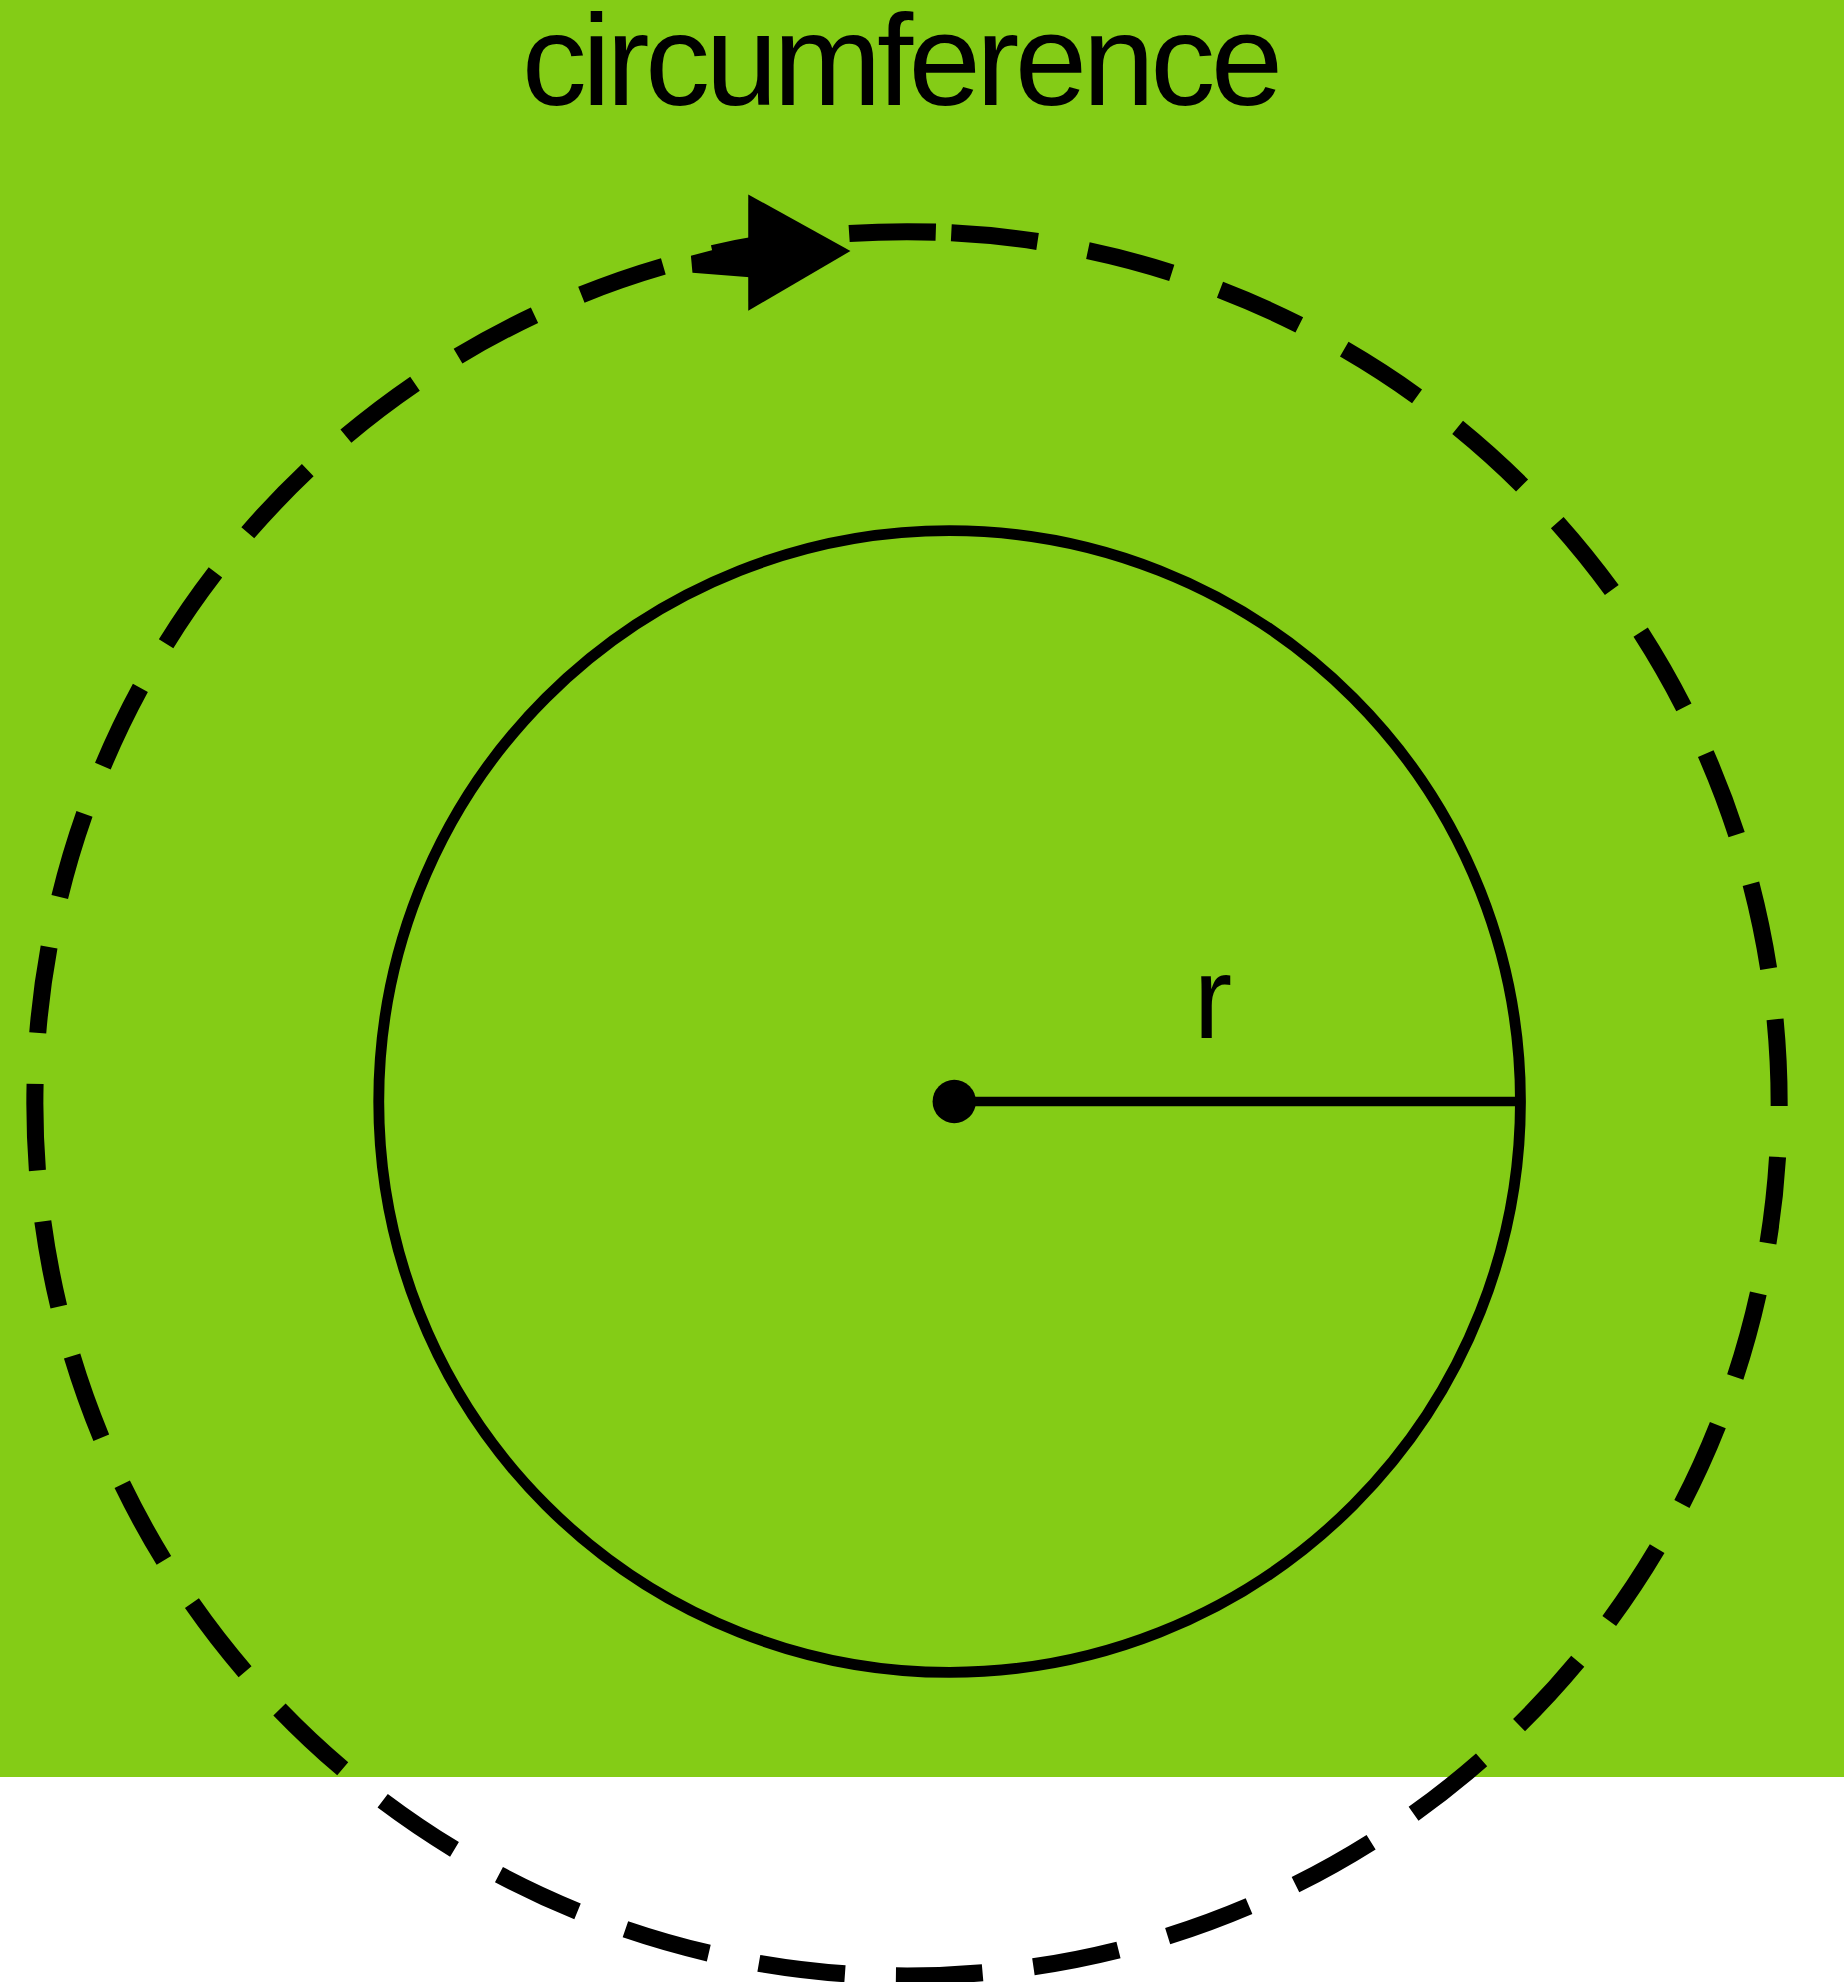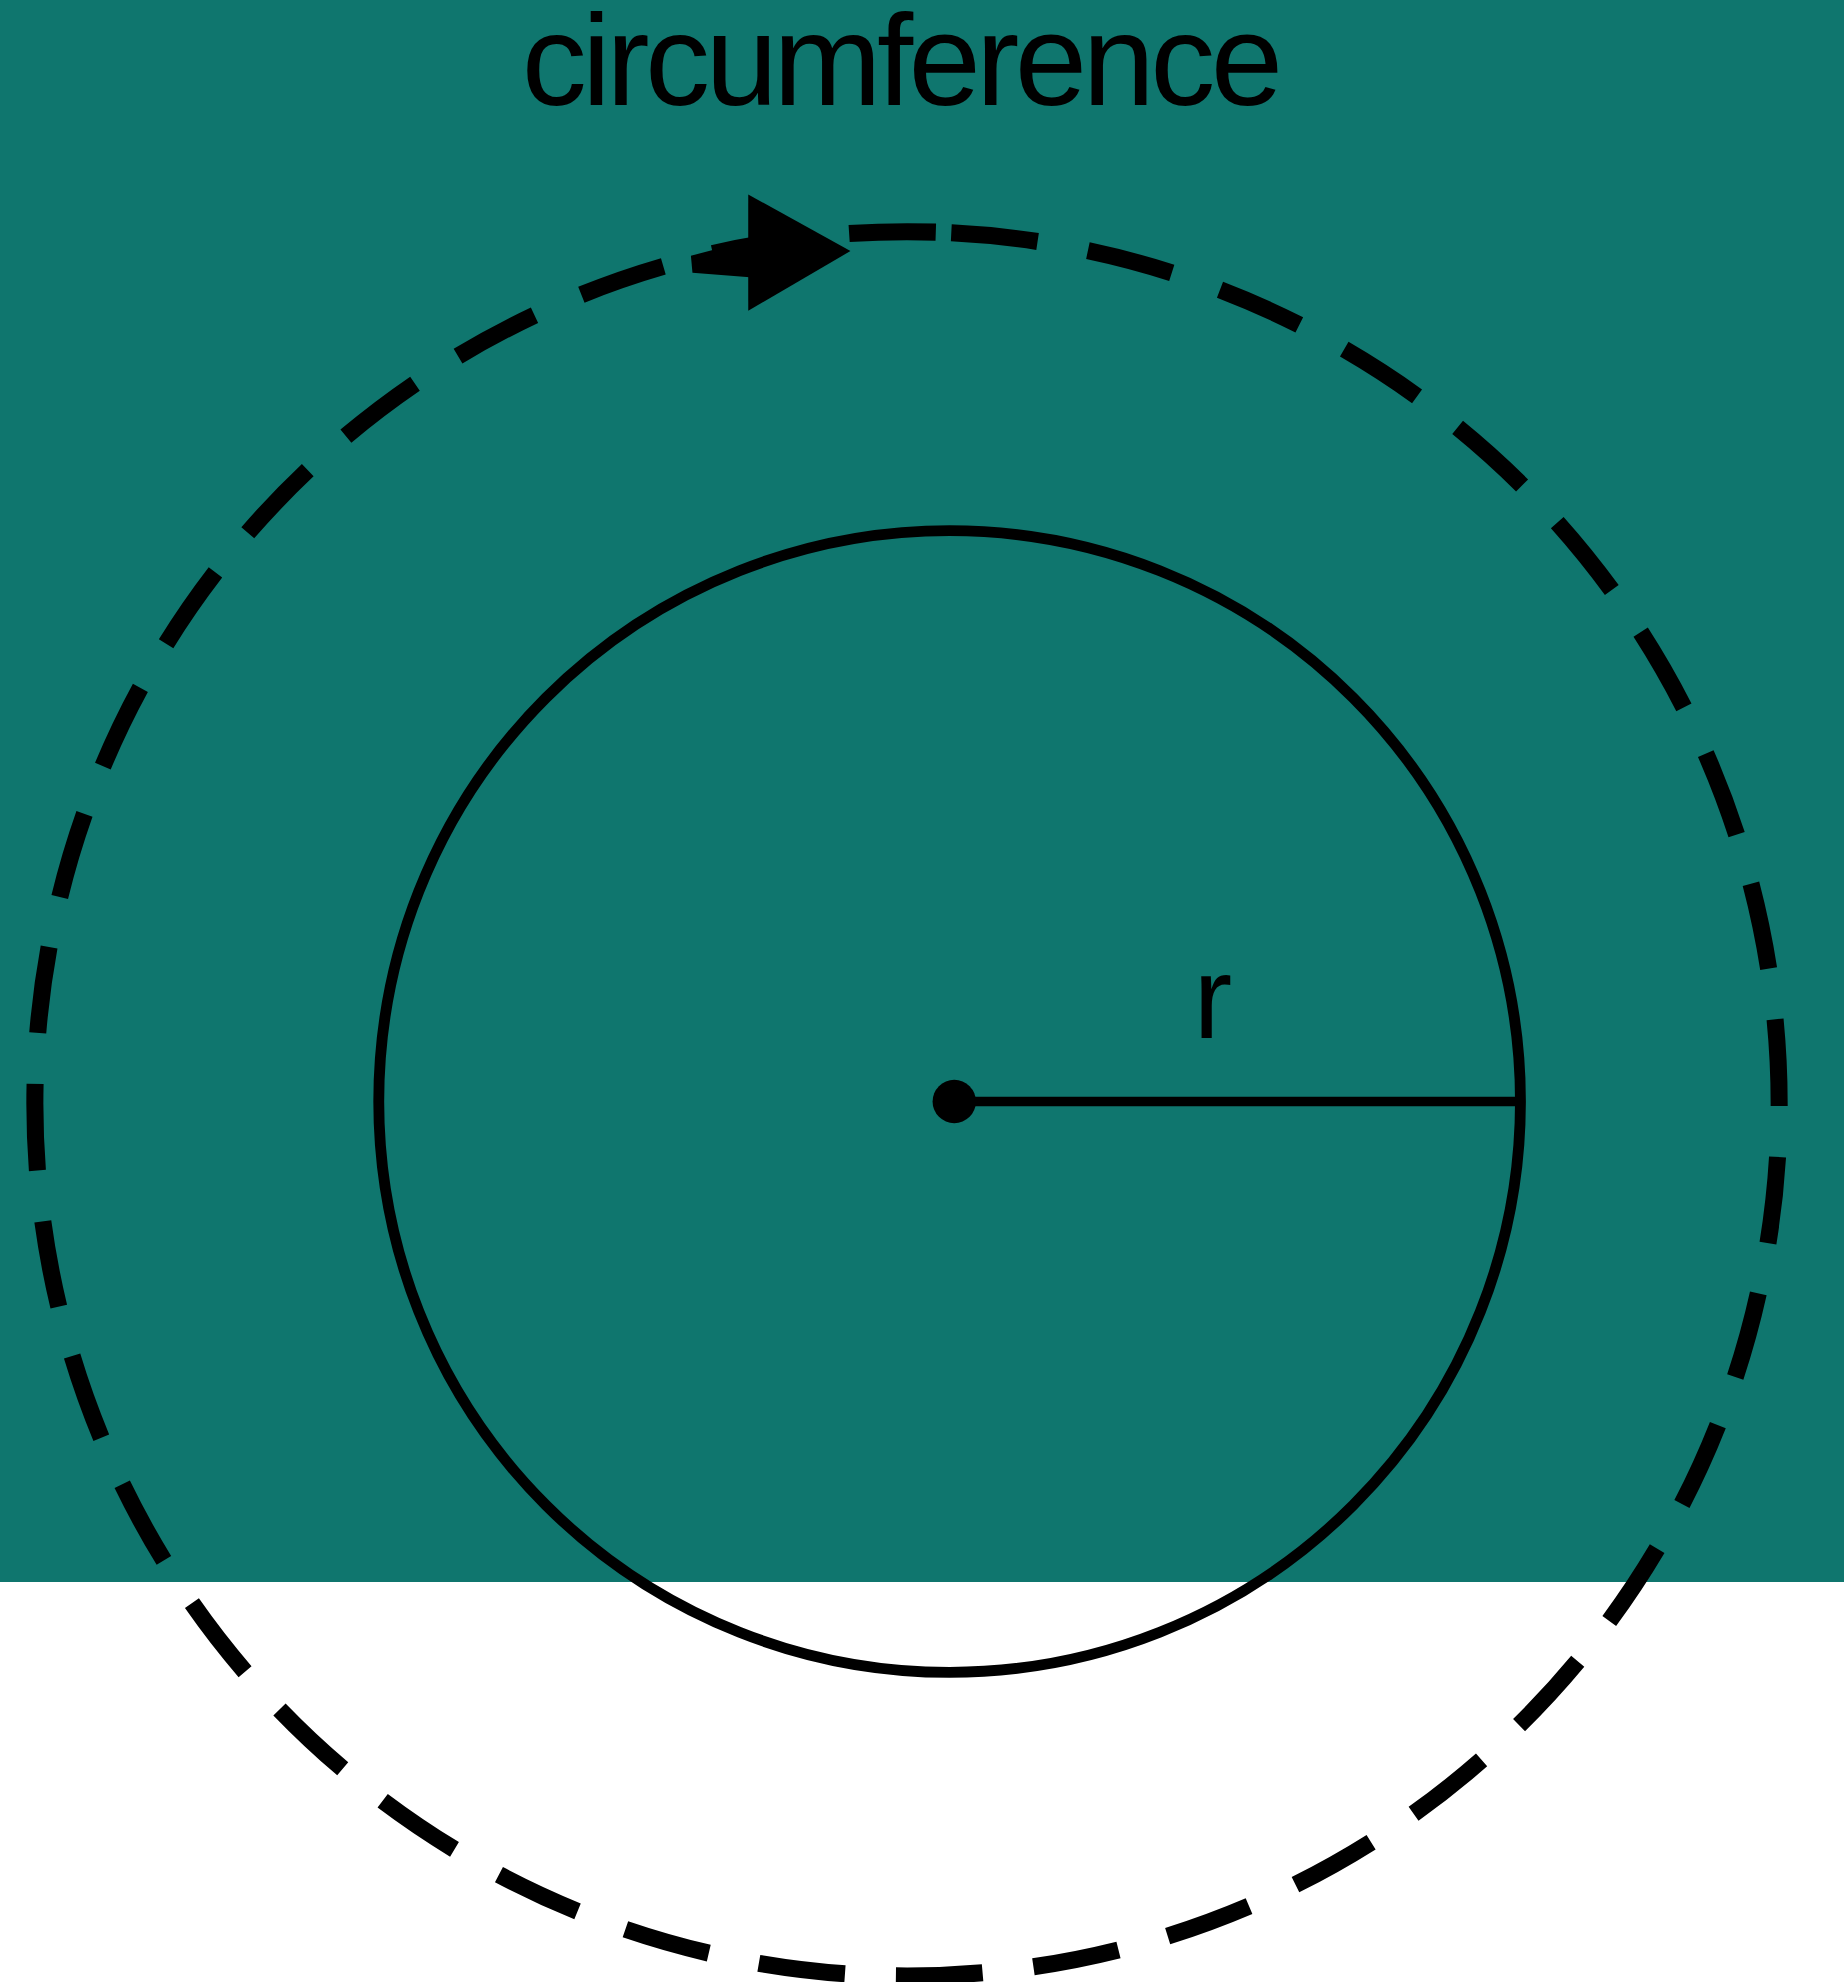--- a/index.html
+++ b/index.html
@@ -9,22 +9,22 @@
   }
   body {
     width: 1845px;
     height: 1983px;
     overflow: hidden;
     font-family: "Liberation Sans", sans-serif;
   }
   #diagram-root {
     position: relative;
     width: 1845px;
-    height: 1582px;
-    background: #0f766e;
+    height: 1777px;
+    background: #84cc16;
   }
   #diagram-svg {
     display: block;
     width: 1845px;
     height: 1983px;
   }
   .label-text {
     font-family: "Liberation Sans", sans-serif;
     font-weight: 400;
     fill: #000000;

